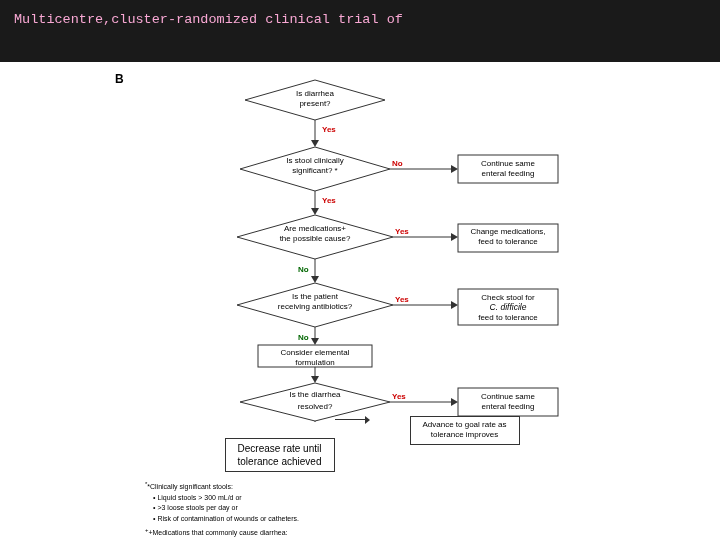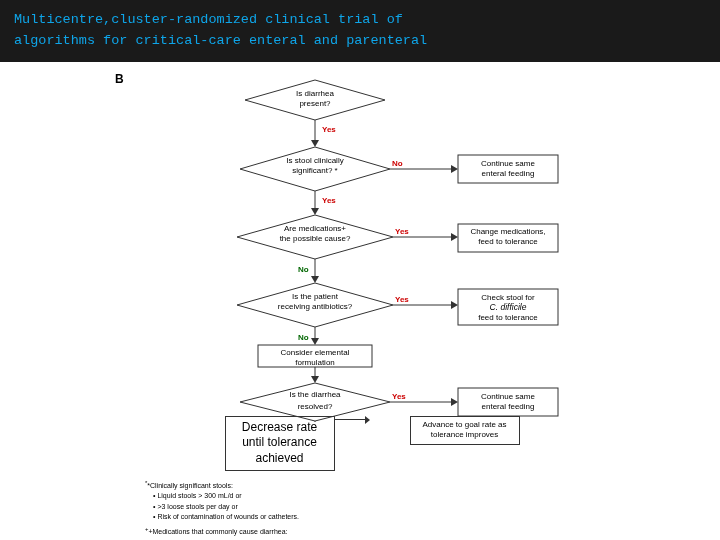--- a/index.html
+++ b/index.html
@@ -6,21 +6,21 @@
     body {
       width: 720px;
       height: 540px;
       background: #ffffff;
       font-family: 'Courier New', Courier, monospace;
       overflow: hidden;
     }
 
     #header {
       background: #1a1a1a;
-      color: #0ea5e9;
+      color: #f9a8d4;
       padding: 10px 14px;
       font-size: 13.5px;
       line-height: 1.55;
       font-family: 'Courier New', Courier, monospace;
     }
 
     #main-content {
       display: flex;
       justify-content: center;
       align-items: flex-start;
@@ -33,21 +33,21 @@
       display: block;
       margin: 0 auto;
     }
   </style>
 </head>
 <body>
 
 <div id="header">
   <span>
     <span>Multicentre,cluster-randomized clinical trial of</span><br>
-    <span>algorithms for critical-care enteral and parenteral</span><br>
+    <br>
   </span>
 </div>
 
 <div id="main-content">
   <div style="position:relative; display:inline-block;">
     <span style="position:absolute; left:0; top:0; font-size:12px; font-weight:bold; font-family:Arial,sans-serif;">B</span>
     <svg id="flowchart-svg" width="490" height="350" viewBox="0 0 490 350" xmlns="http://www.w3.org/2000/svg" style="font-family:Arial,sans-serif;">
 
       <polygon points="200,8 270,28 200,48 130,28" fill="white" stroke="#333" stroke-width="1"></polygon>
       <text x="200" y="24" text-anchor="middle" font-size="8" fill="#000">Is diarrhea</text>
@@ -127,21 +127,21 @@
 
       <text x="205" y="363" font-size="8" fill="#006600" font-weight="bold">No</text>
       <line x1="200" y1="349" x2="200" y2="370" stroke="#333" stroke-width="1"></line>
 
     </svg>
 
     <div style="display:flex; flex-direction:column; align-items:center; margin-top:-6px;">
 
       <div style="display:flex; align-items:flex-start; margin-left:24px;">
         <div style="display:flex; flex-direction:column; align-items:center;">
-          <div style="border:1px solid #333; font-size:12px; font-family:Arial,sans-serif; padding:3px 6px; text-align:center; width:110px; line-height:1.3;">
+          <div style="border:1px solid #333; font-size:10px; font-family:Arial,sans-serif; padding:3px 6px; text-align:center; width:110px; line-height:1.3;margin-top:22px;">
             <span>Decrease rate until tolerance achieved</span>
           </div>
         </div>
         <div style="display:flex; align-items:center;">
           <div style="width:30px; height:1px; background:#333; margin-top:0;"></div>
           <div style="width:0;height:0;border-top:4px solid transparent;border-bottom:4px solid transparent;border-left:5px solid #333;"></div>
         </div>
         <div style="border:1px solid #333; font-size:8px; font-family:Arial,sans-serif; padding:3px 6px; text-align:center; width:110px; line-height:1.3;margin-left:40px;">
           <span>Advance to goal rate as tolerance improves</span>
         </div>

